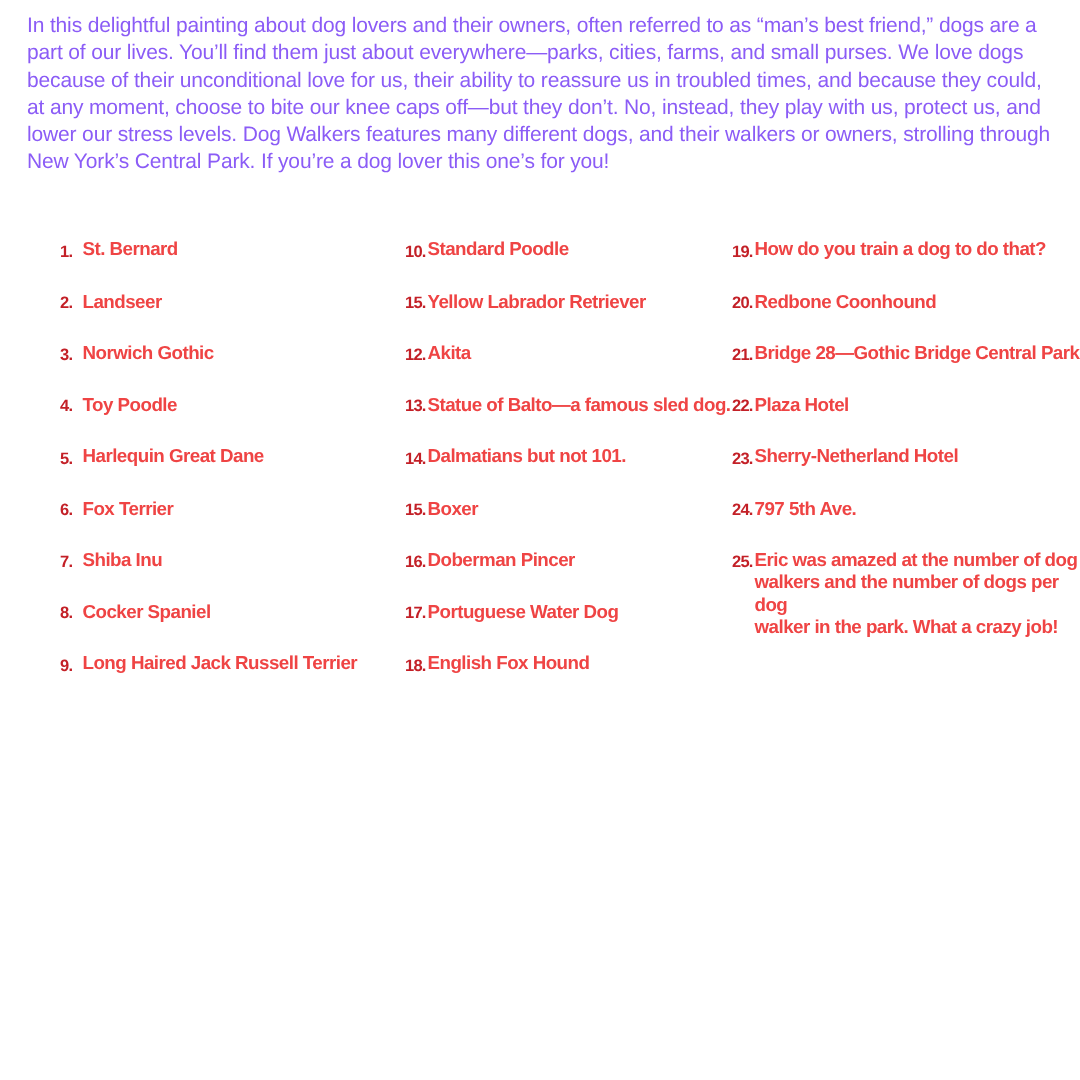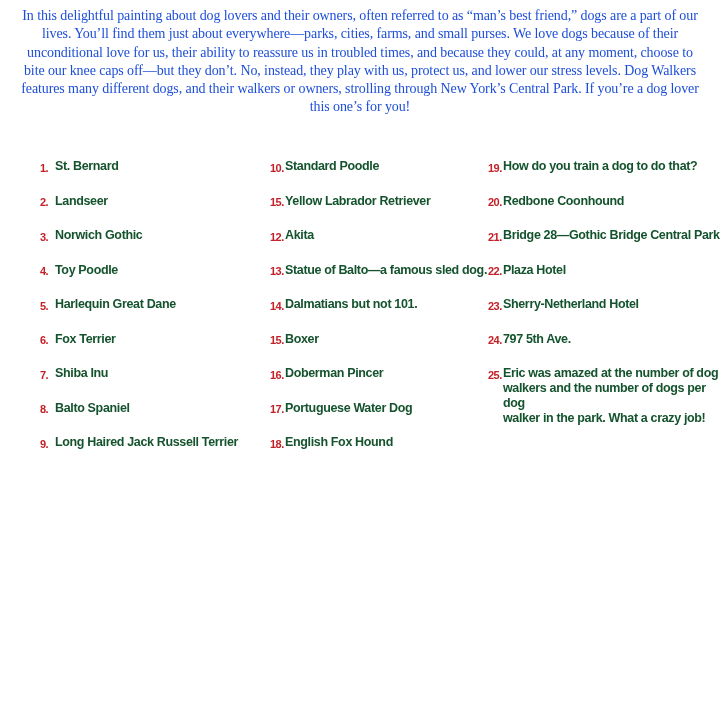--- a/index.html
+++ b/index.html
@@ -15,23 +15,21 @@
     font-family: "Liberation Sans", sans-serif;
     color: #221e1f;
   }
   .intro {
     width: 684px;
     margin: 0 auto;
     padding-top: 7px;
     font-size: 14px;
     line-height: 18.3px;
     letter-spacing: -0.1px;
-    text-align: center;
-    color: #1d4ed8;
-    font-family: Liberation Serif, serif;
+    color: #8b5cf6;
   }
   .list {
     position: absolute;
     top: 159px;
     left: 0;
     width: 720px;
     height: 0;
   }
   .col {
     position: absolute;
@@ -52,21 +50,21 @@
     font-weight: bold;
     font-size: 11px;
     letter-spacing: -0.5px;
     padding-top: 1.5px;
   }
   .label {
     font-weight: bold;
     font-size: 12.5px;
     letter-spacing: -0.35px;
     white-space: nowrap;
-    color: #14532d;
+    color: #ef4444;
   }
   .item-wrap .label {
     white-space: pre-line;
   }
 </style>
 </head>
 <body>
 
 <p class="intro">In this delightful painting about dog lovers and their owners, often referred to as “man’s best friend,” dogs are a part of our lives. You’ll find them just about everywhere—parks, cities, farms, and small purses. We love dogs because of their unconditional love for us, their ability to reassure us in troubled times, and because they could, at any moment, choose to bite our knee caps off—but they don’t. No, instead, they play with us, protect us, and lower our stress levels. Dog Walkers features many different dogs, and their walkers or owners, strolling through New York’s Central Park. If you’re a dog lover this one’s for you!</p>
 
@@ -96,21 +94,21 @@
     <div class="item">
         <span class="num">6.</span>
         <span class="label">Fox Terrier</span>
       </div>
     <div class="item">
         <span class="num">7.</span>
         <span class="label">Shiba Inu</span>
       </div>
     <div class="item">
         <span class="num">8.</span>
-        <span class="label">Balto Spaniel</span>
+        <span class="label">Cocker Spaniel</span>
       </div>
     <div class="item">
         <span class="num">9.</span>
         <span class="label">Long Haired Jack Russell Terrier</span>
       </div>
   </div>
 
   <div class="col col-1">
     <div class="item">
         <span class="num">10.</span>

